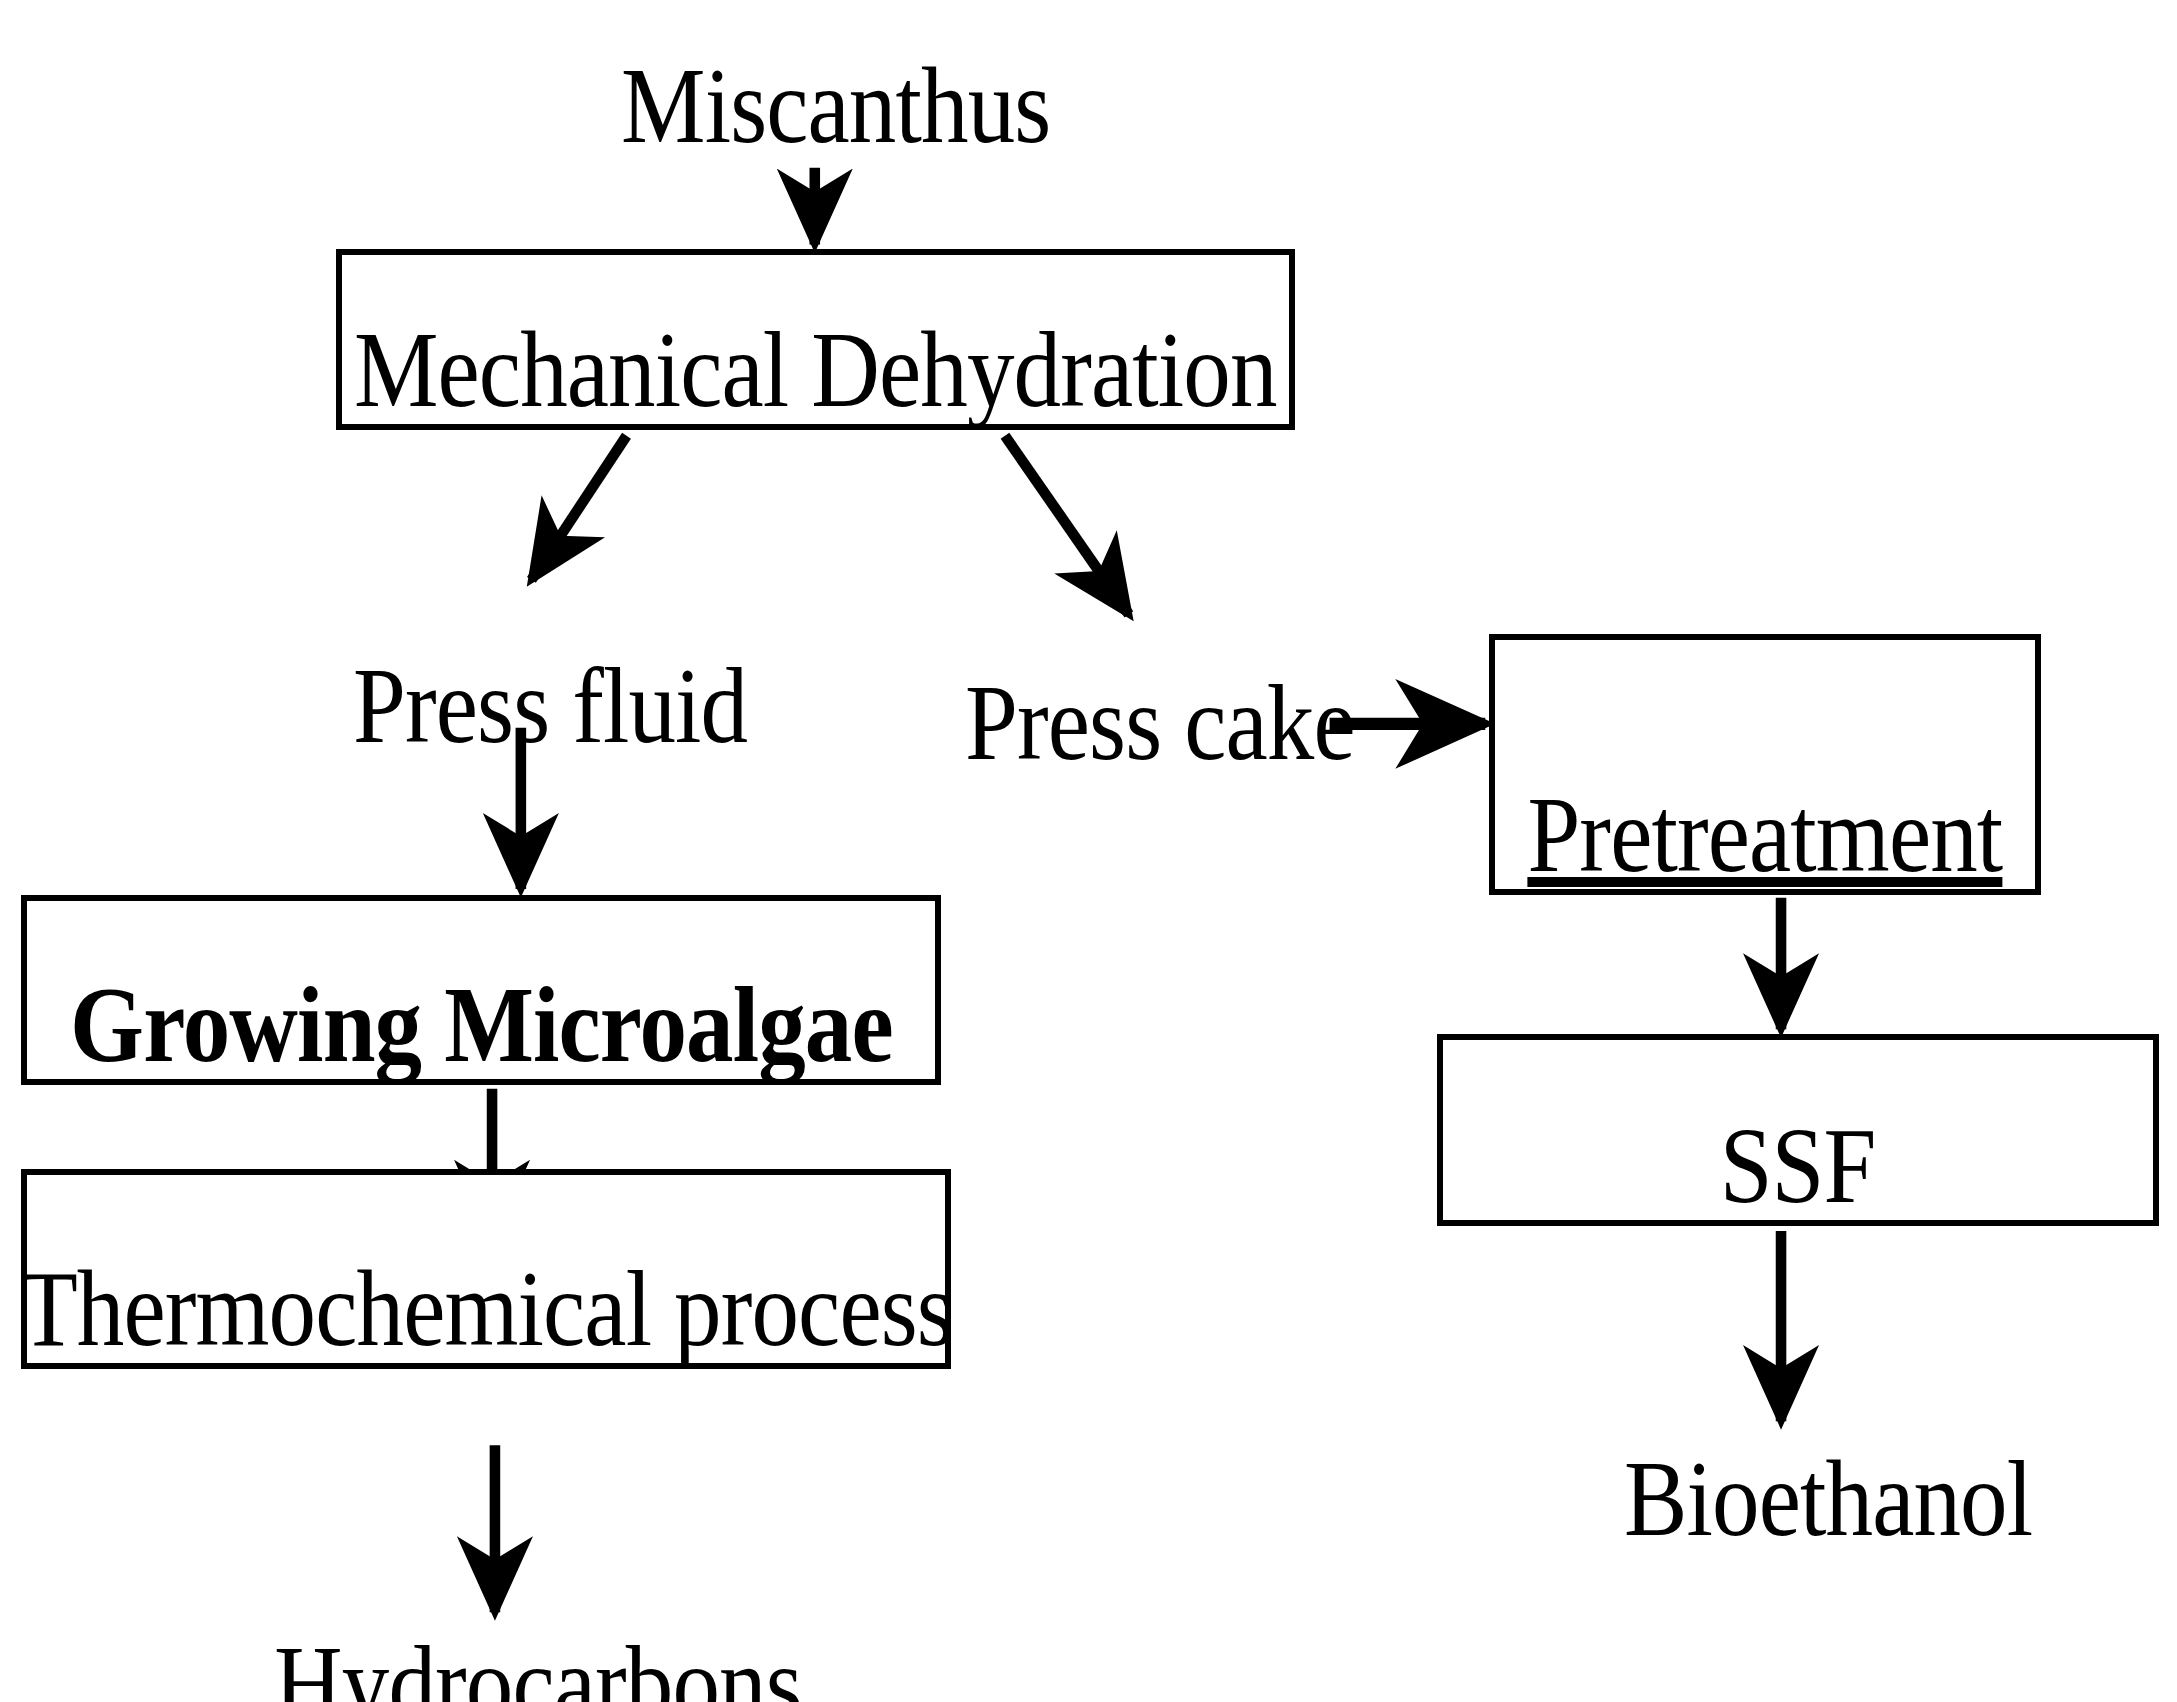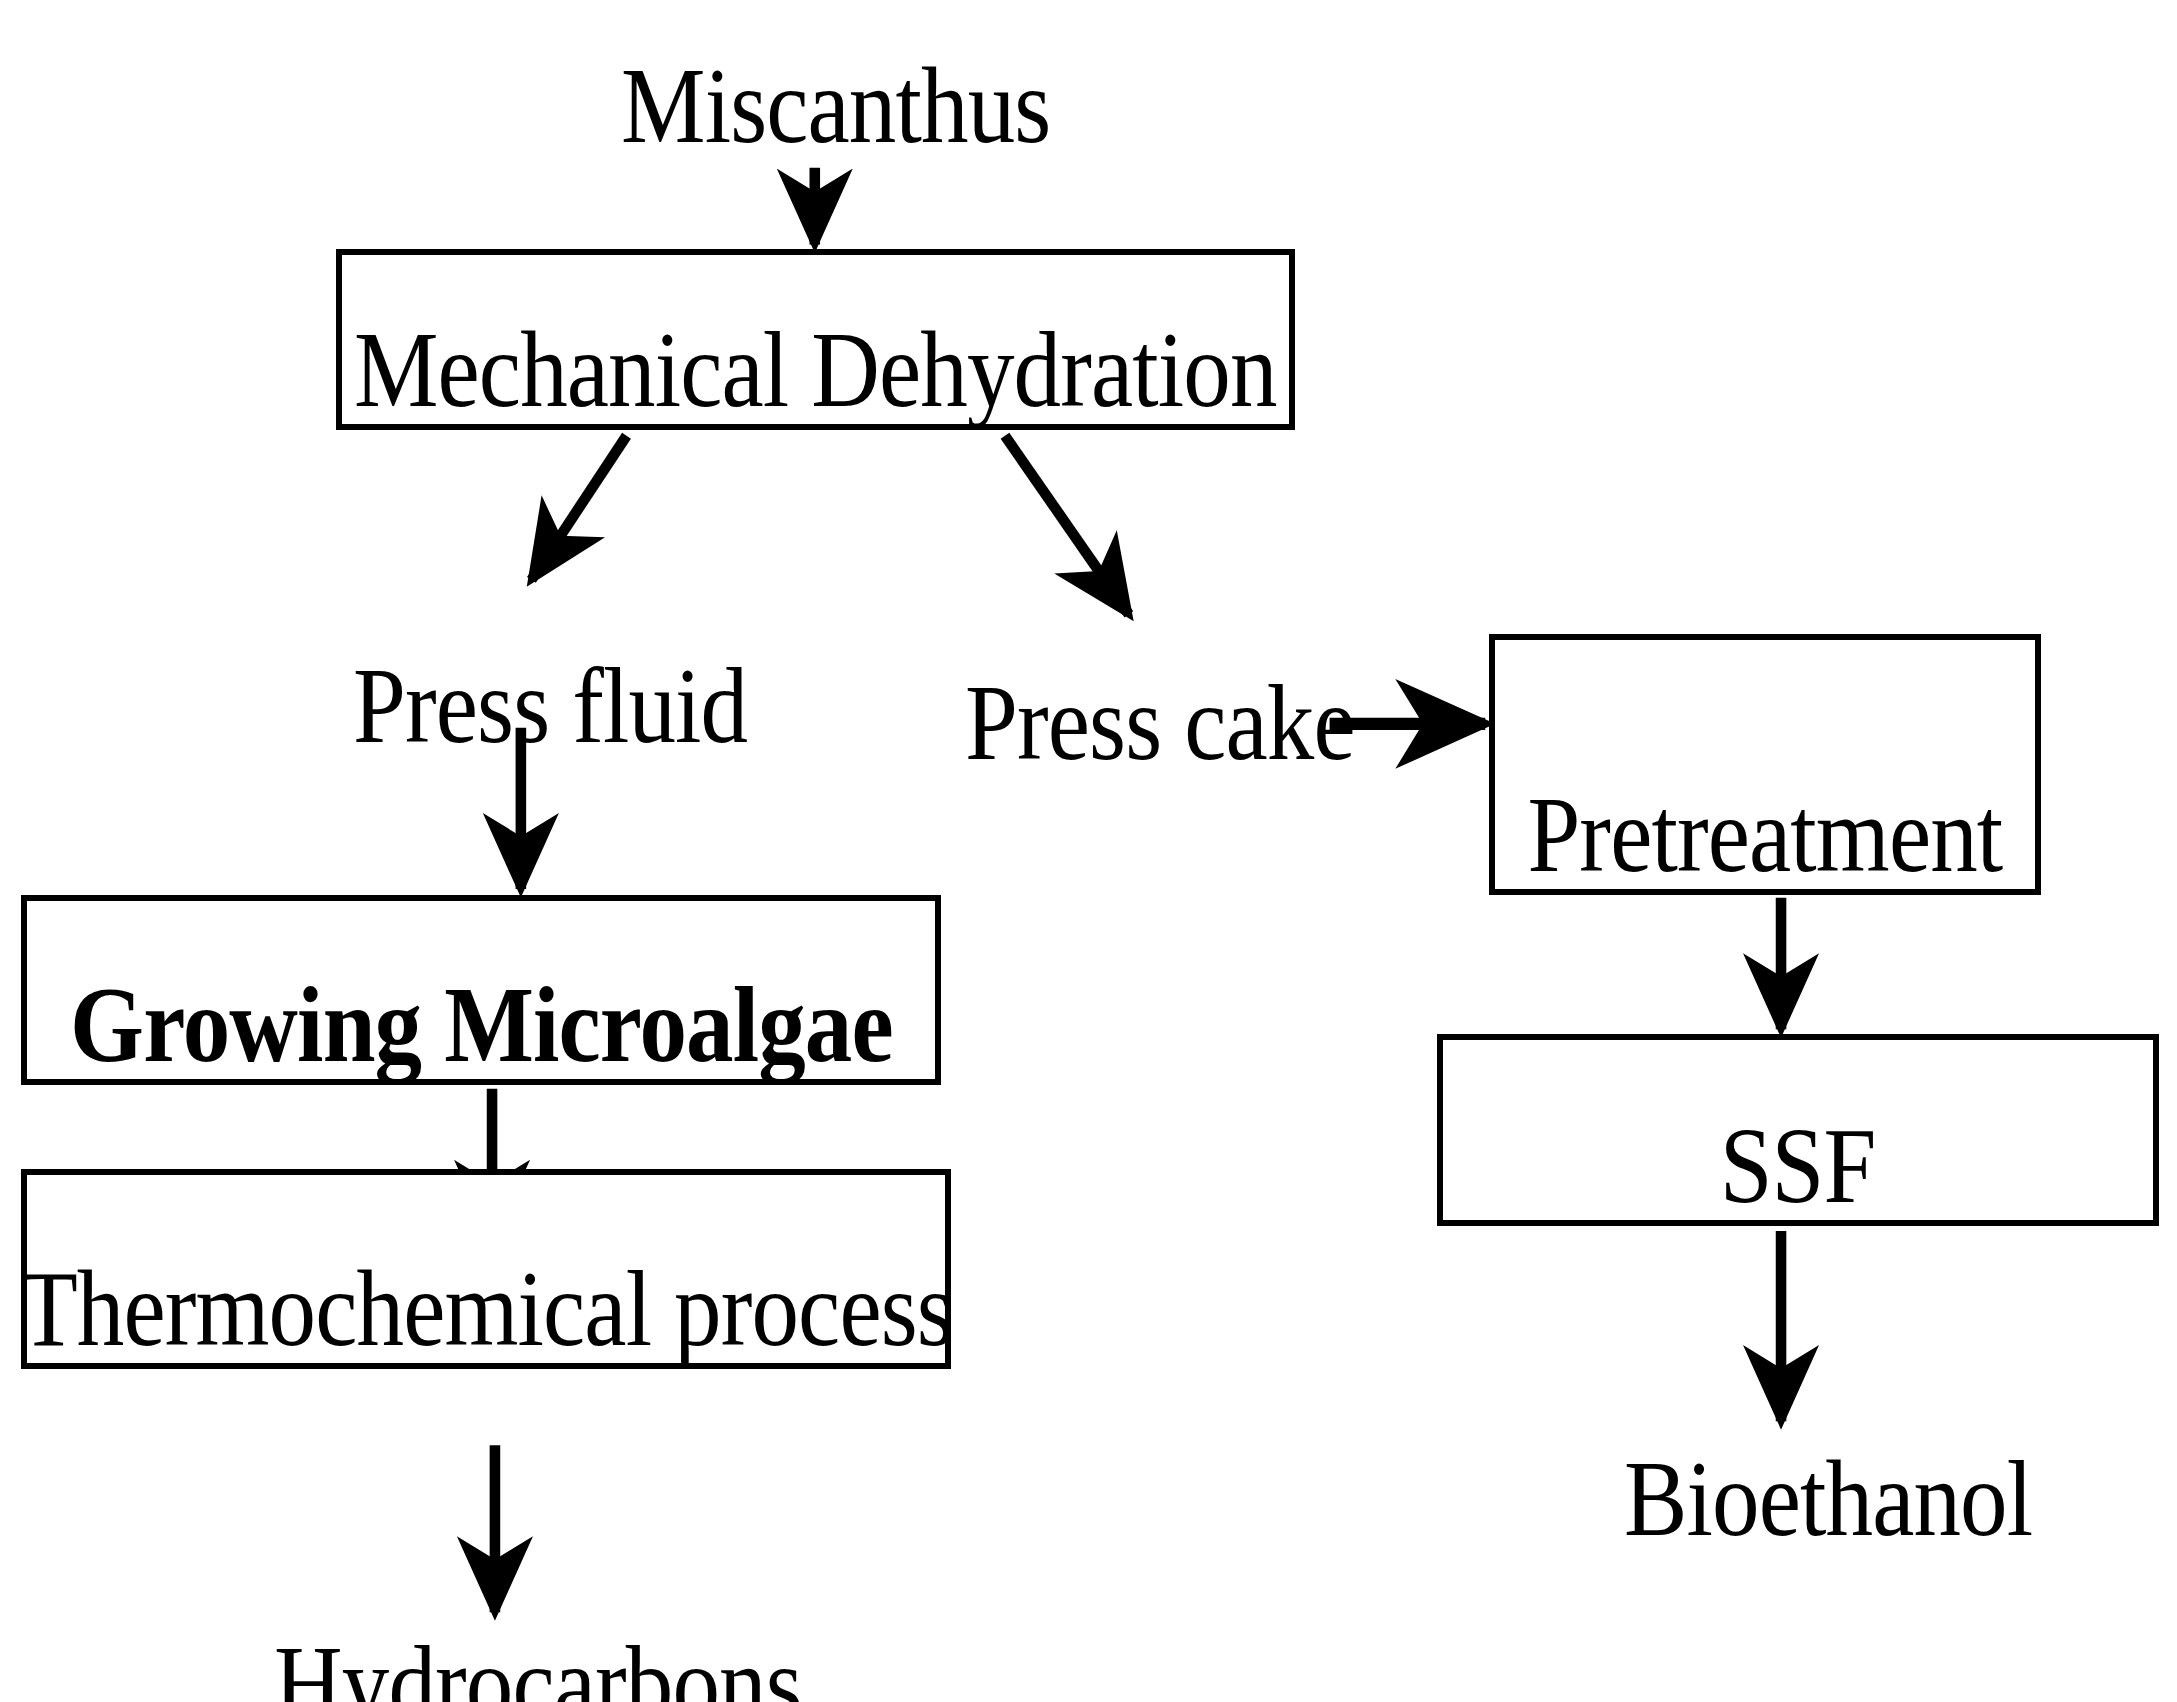--- a/index.html
+++ b/index.html
@@ -49,21 +49,21 @@
   .arrow-svg {
     position: absolute;
     left: 0;
     top: 0;
     width: 2178px;
     height: 1702px;
     pointer-events: none;
   }
   
   #box-mechanical-dehydration { left: 336px;  top: 209px;  width: 959px;  height: 181px; }
-  #box-pretreatment           { left: 1489px; top: 594px;  width: 552px;  height: 261px; }
+  #box-pretreatment           { left: 1489px; top: 594px;  width: 552px;  height: 261px; text-decoration: underline; }
   #box-growing-microalgae     { left: 21px;   top: 855px;  width: 920px;  height: 190px; font-weight: bold; }
   #box-ssf                    { left: 1437px; top: 994px; width: 722px;  height: 192px; }
   #box-thermochemical         { left: 21px;   top: 1129px; width: 930px;  height: 200px; }
   
   #label-miscanthus  { left: 621px;  top: 11.5px;   }
   #label-press-fluid { left: 353px;  top: 612px;  }
   #label-press-cake  { left: 965px; top: 629px;  }
   #label-bioethanol  { left: 1624px; top: 1405px; }
   #label-hydrocarbons{ left: 274px;  top: 1590px; }
 </style>

